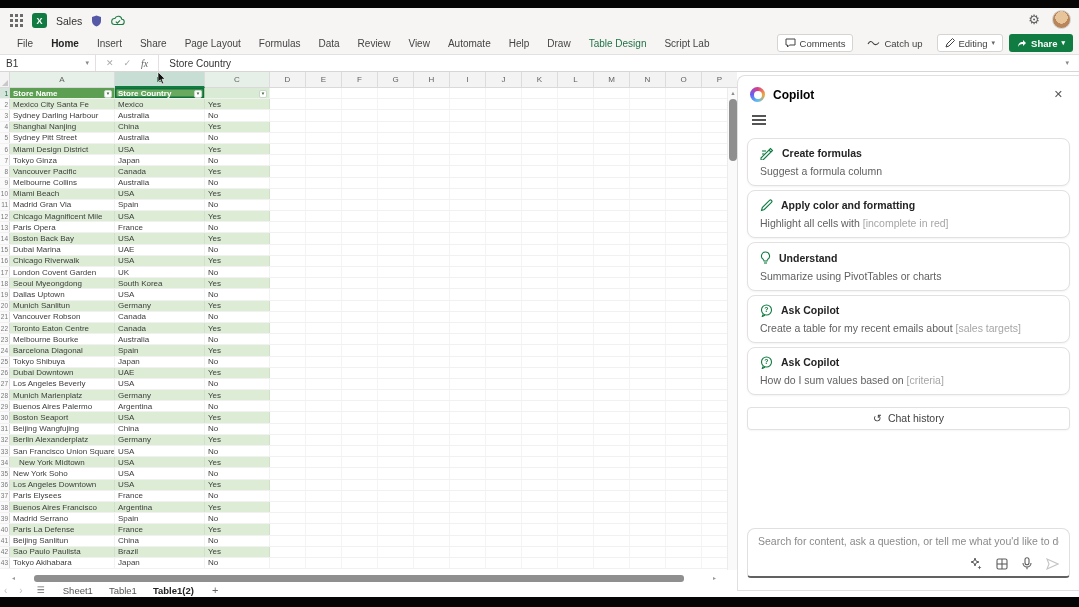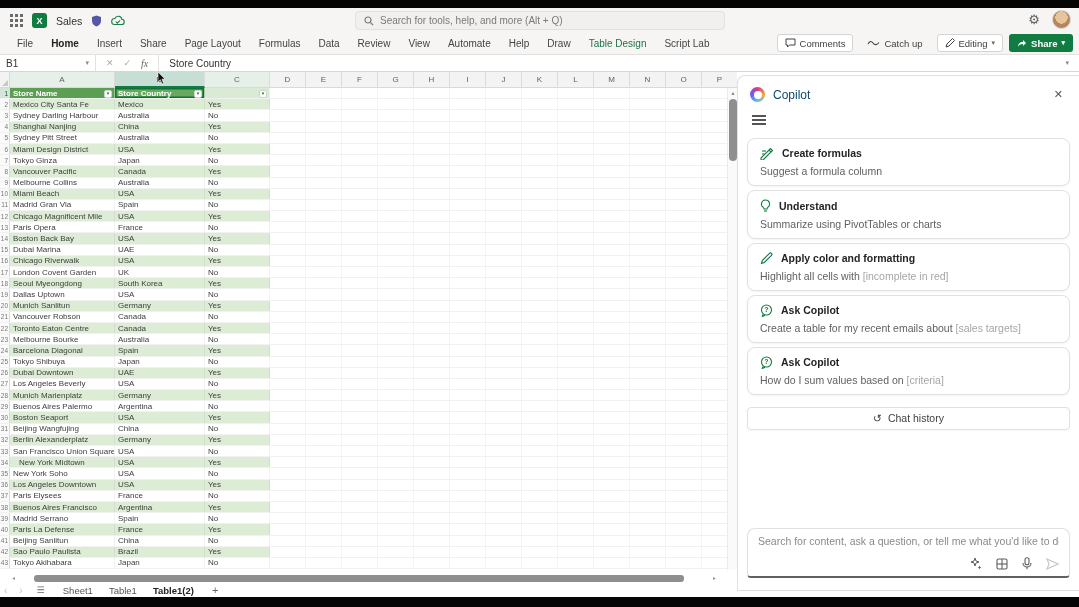--- a/index.html
+++ b/index.html
@@ -79,21 +79,21 @@
   .allsheets { color:#666; font-size:9px; padding:0 6px; cursor:pointer; }
   .sheet-tab { padding:1px 8px 2px; cursor:pointer; }
   .sheet-tab.active { color:#222; font-weight:bold; border-bottom:2px solid #3b3a39; }
   .add-sheet { color:#666; padding:0 6px; cursor:pointer; font-size:11px; }
 
   
   .copilot { position:absolute; left:737px; top:3px; width:342px; height:516px; background:#fff; border:1px solid #e0e0e0; border-right:none; border-radius:8px 0 0 0; }
   .cp-header { display:flex; align-items:center; gap:8px; padding:10px 12px 4px; }
   .cp-logo { width:15px; height:15px; border-radius:50%; background:conic-gradient(#d83b8b,#f2a63a,#58c1f0,#6a5df2,#d83b8b); position:relative; }
   .cp-logo::after { content:""; position:absolute; inset:3.5px; border-radius:50%; background:#fff; }
-  .cp-title { font-size:12px; font-weight:normal; color:#0c4a6e; flex:1; }
+  .cp-title { font-size:12px; font-weight:bold; color:#000000; flex:1; }
   .cp-close { color:#555; font-size:11px; padding:2px 4px; cursor:pointer; }
   .cp-burger { width:14px; margin:8px 0 2px 14px; cursor:pointer; }
   .cp-burger i { display:block; height:1.6px; background:#555; margin:2.6px 0; }
   .cp-cards { padding:10px 9px 0; display:flex; flex-direction:column; gap:4px; }
   .cp-card { background:#fff; border:1px solid #e3e1df; border-radius:8px; box-shadow:0 1px 2px rgba(0,0,0,0.05); padding:8px 12px; cursor:pointer; }
   .cp-card-title { display:flex; align-items:center; gap:8px; font-size:10.5px; font-weight:bold; color:#242424; }
   .cp-card-title svg { display:block; flex:none; }
   .cp-card-sub { margin-top:5px; font-size:10.5px; color:#616161; }
   .cp-card-sub .ph { color:#a6a6a6; }
   .cp-history { margin:12px 9px 0; height:23px; border:1px solid #e3e1df; border-radius:4px; background:#fff; box-shadow:0 1px 2px rgba(0,0,0,0.04); display:flex; align-items:center; justify-content:center; gap:6px; font-size:10.5px; color:#424242; cursor:pointer; }
@@ -130,27 +130,20 @@
         <svg width="11" height="12" viewBox="0 0 11 12">
             <path d="M5.5 0.5 L10 2 V6 C10 9 7.8 10.8 5.5 11.5 C3.2 10.8 1 9 1 6 V2 Z" fill="#5558a6"></path>
           </svg>
       </span>
       <span class="cloud-icon">
         <svg width="14" height="11" viewBox="0 0 14 11">
             <path d="M3.5 9.5 a3 3 0 0 1 0.4-6 a3.6 3.6 0 0 1 6.9 0.8 a2.6 2.6 0 0 1-0.4 5.2 Z" fill="none" stroke="#1d7c45" stroke-width="1.1"></path>
             <path d="M4.8 6.6 l1.5 1.5 l2.8-2.8" fill="none" stroke="#1d7c45" stroke-width="1.1"></path>
           </svg>
       </span>
-    </div>
-    <div class="tb-search">
-      <svg width="10" height="10" viewBox="0 0 10 10">
-          <circle cx="4" cy="4" r="3" fill="none" stroke="#7a7a7a" stroke-width="1.2"></circle>
-          <line x1="6.3" y1="6.3" x2="9" y2="9" stroke="#7a7a7a" stroke-width="1.2"></line>
-        </svg>
-      <span>Search for tools, help, and more (Alt + Q)</span>
     </div>
     <div class="tb-right">
       <span class="gear">⚙</span>
       <div class="avatar"></div>
     </div>
   </div>
 
   <div class="menubar">
     <div class="menu-tabs" id="menu-tabs">
         <div class="menu-tab">File</div>
@@ -1102,39 +1095,39 @@
                   <line x1="2" y1="7" x2="4.5" y2="7" stroke="#107c41" stroke-width="1.1"></line>
                 </svg>
               </span>
               <span>Create formulas</span>
             </div>
             <div class="cp-card-sub"><span>Suggest a formula column</span><span class="ph"></span></div>
           </div>
           <div class="cp-card">
             <div class="cp-card-title">
               <span>
+                <svg width="13" height="13" viewBox="0 0 13 13">
+                  <path d="M1.5 11.5 l0.8-3 L9.5 1.3 a1.3 1.3 0 0 1 2 2 L4.3 10.5 Z" fill="none" stroke="#107c41" stroke-width="1.1"></path>
+                </svg>
+              </span>
+              <span>Apply color and formatting</span>
+            </div>
+            <div class="cp-card-sub"><span>Highlight all cells with </span><span class="ph">[incomplete in red]</span></div>
+          </div>
+          <div class="cp-card">
+            <div class="cp-card-title">
+              <span>
                 <svg width="11" height="14" viewBox="0 0 11 14">
                   <path d="M5.5 1 a4 4 0 0 1 2.3 7.3 c-0.6 0.5-0.8 1-0.8 1.7 h-3 c0-0.7-0.2-1.2-0.8-1.7 A4 4 0 0 1 5.5 1 Z" fill="none" stroke="#107c41" stroke-width="1.1"></path>
                   <line x1="4" y1="12" x2="7" y2="12" stroke="#107c41" stroke-width="1.1"></line>
                 </svg>
               </span>
               <span>Understand</span>
             </div>
             <div class="cp-card-sub"><span>Summarize using PivotTables or charts</span><span class="ph"></span></div>
-          </div>
-          <div class="cp-card">
-            <div class="cp-card-title">
-              <span>
-                <svg width="13" height="13" viewBox="0 0 13 13">
-                  <path d="M1.5 11.5 l0.8-3 L9.5 1.3 a1.3 1.3 0 0 1 2 2 L4.3 10.5 Z" fill="none" stroke="#107c41" stroke-width="1.1"></path>
-                </svg>
-              </span>
-              <span>Apply color and formatting</span>
-            </div>
-            <div class="cp-card-sub"><span>Highlight all cells with </span><span class="ph">[incomplete in red]</span></div>
           </div>
           <div class="cp-card">
             <div class="cp-card-title">
               <span>
                 <svg width="13" height="13" viewBox="0 0 13 13">
                   <circle cx="6.5" cy="6" r="5" fill="none" stroke="#107c41" stroke-width="1.1"></circle>
                   <path d="M3 10.5 L2.3 12.5 L5 11.3" fill="none" stroke="#107c41" stroke-width="1.1"></path>
                   <text x="6.5" y="8.3" font-size="7" text-anchor="middle" fill="#107c41">?</text>
                 </svg>
               </span>

